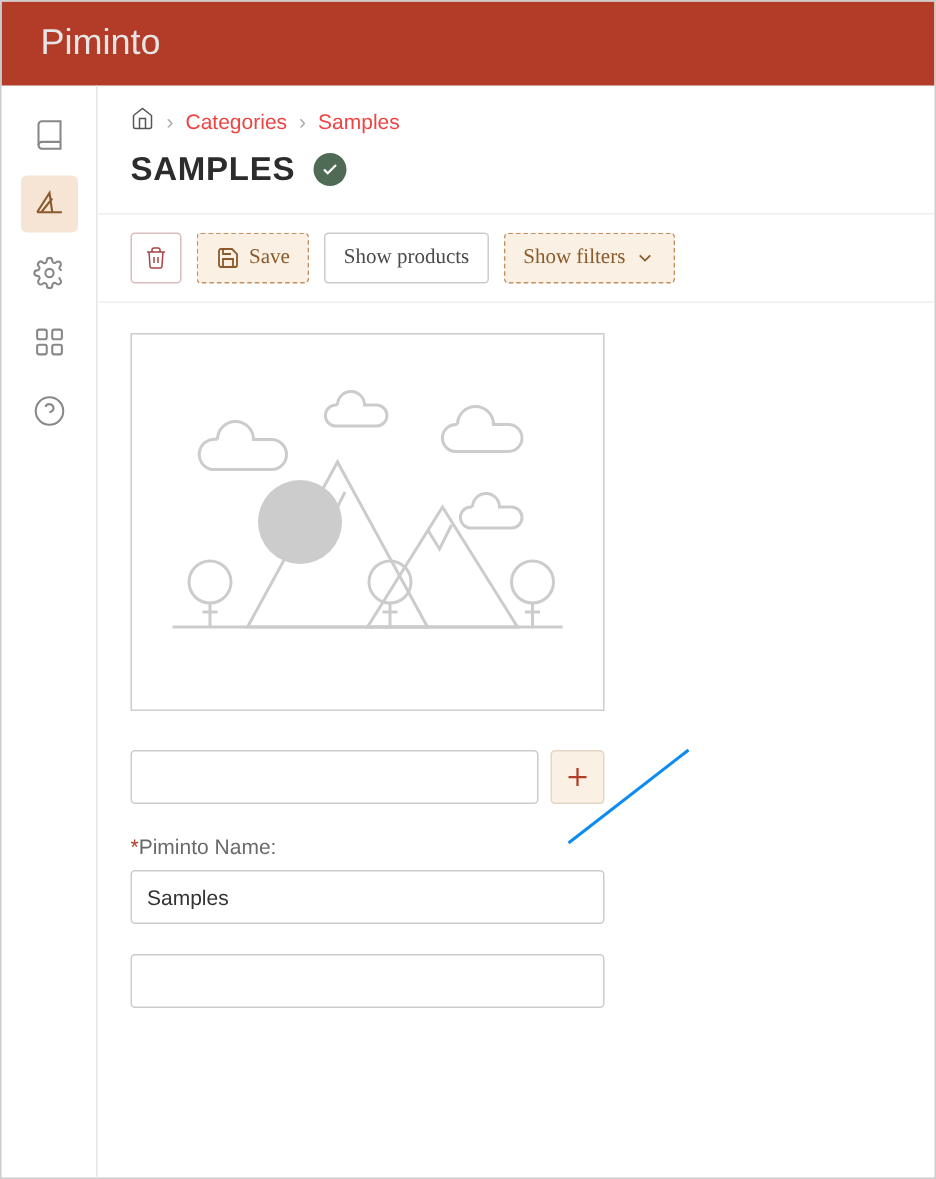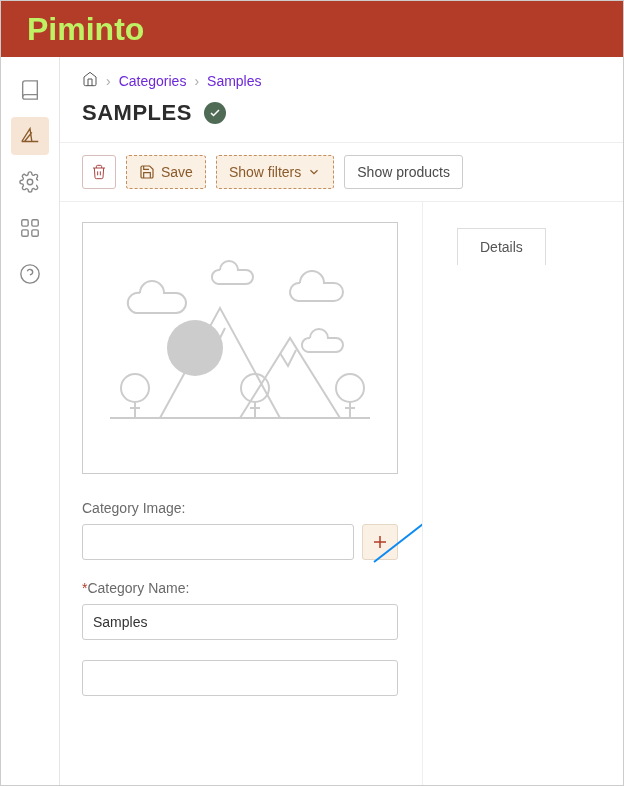--- a/index.html
+++ b/index.html
@@ -14,23 +14,23 @@
     border: 1px solid #ccc;
   }
   .topbar {
     background: #b23c27;
     height: 56px;
     display: flex;
     align-items: center;
     padding-left: 26px;
   }
   .topbar-title {
-    color: #bef264;
-    font-size: 32px;
-    font-weight: 700;
+    color: #e5e5e5;
+    font-size: 24px;
+    font-weight: 400;
   }
   .main {
     display: flex;
     height: calc(100% - 56px);
   }
   .sidebar {
     width: 64px;
     border-right: 1px solid #e5e5e5;
     display: flex;
     flex-direction: column;
@@ -58,21 +58,21 @@
     flex-direction: column;
   }
   .crumbs {
     padding: 14px 22px 0 22px;
     font-size: 14px;
     color: #555;
     display: flex;
     align-items: center;
     gap: 8px;
   }
-  .crumbs a { color: #6d28d9; text-decoration: none; cursor: pointer; }
+  .crumbs a { color: #ef4444; text-decoration: none; cursor: pointer; }
   .crumbs .sep { color: #aaa; }
   .page-title-row {
     display: flex;
     align-items: center;
     gap: 12px;
     padding: 10px 22px 16px 22px;
   }
   .page-title {
     font-size: 22px;
     font-weight: 700;
@@ -85,20 +85,21 @@
     border-radius: 50%;
     display: flex; align-items: center; justify-content: center;
   }
   .toolbar {
     display: flex;
     align-items: center;
     gap: 10px;
     padding: 12px 22px;
     border-top: 1px solid #eee;
     border-bottom: 1px solid #eee;
+    font-family: Liberation Serif, serif;
   }
   .btn {
     height: 34px;
     padding: 0 12px;
     display: flex;
     align-items: center;
     gap: 6px;
     font-size: 14px;
     border-radius: 3px;
     cursor: pointer;
@@ -262,28 +263,28 @@
         </svg>
       </div>
       <div class="btn btn-dashed">
         <svg width="16" height="16" viewBox="0 0 24 24" fill="none" stroke="#8a5a2a" stroke-width="1.8">
           <path d="M19 21H5a2 2 0 0 1-2-2V5a2 2 0 0 1 2-2h11l5 5v11a2 2 0 0 1-2 2z"></path>
             <polyline points="17 21 17 13 7 13 7 21"></polyline>
             <polyline points="7 3 7 8 15 8"></polyline>
         </svg>
         <span>Save</span>
       </div>
+      <div class="btn">
+        <span>Show products</span>
+      </div>
       <div class="btn btn-dashed">
         <span>Show filters</span>
         <svg width="14" height="14" viewBox="0 0 24 24" fill="none" stroke="#8a5a2a" stroke-width="2">
           <polyline points="6 9 12 15 18 9"></polyline>
         </svg>
-      </div>
-      <div class="btn">
-        <span>Show products</span>
       </div>
     </div>
 
     <div class="split">
       <div class="left-pane">
         <div class="img-box">
           <svg width="280" height="200" viewBox="0 0 280 200">
             <line x1="10" y1="170" x2="270" y2="170" stroke="#ccc" stroke-width="2"></line>
             <polygon points="60,170 120,60 180,170" fill="none" stroke="#ccc" stroke-width="2"></polygon>
             <polygon points="140,170 190,90 240,170" fill="none" stroke="#ccc" stroke-width="2"></polygon>
@@ -299,46 +300,42 @@
             <line x1="30" y1="160" x2="40" y2="160" stroke="#ccc" stroke-width="2"></line>
             <circle cx="155" cy="140" r="14" fill="none" stroke="#ccc" stroke-width="2"></circle>
             <line x1="155" y1="154" x2="155" y2="170" stroke="#ccc" stroke-width="2"></line>
             <line x1="150" y1="160" x2="160" y2="160" stroke="#ccc" stroke-width="2"></line>
             <circle cx="250" cy="140" r="14" fill="none" stroke="#ccc" stroke-width="2"></circle>
             <line x1="250" y1="154" x2="250" y2="170" stroke="#ccc" stroke-width="2"></line>
             <line x1="245" y1="160" x2="255" y2="160" stroke="#ccc" stroke-width="2"></line>
           </svg>
         </div>
 
-        <label class="form-label">Category Image:</label>
         <div class="input-row">
           <input class="input" style="max-width: 272px;" type="text" value="">
           <div class="add-btn">
             <svg width="18" height="18" viewBox="0 0 24 24" stroke="#b23c27" stroke-width="2">
               <line x1="12" y1="4" x2="12" y2="20"></line>
                 <line x1="4" y1="12" x2="20" y2="12"></line>
             </svg>
           </div>
         </div>
 
-        <label class="form-label"><span class="req">*</span><span>Category Name:</span></label>
+        <label class="form-label"><span class="req">*</span><span>Piminto Name:</span></label>
         <div class="input-row">
           <input class="input" style="max-width: 316px;" type="text" value="Samples">
         </div>
 
         <div class="input-row">
           <input class="input" style="max-width: 316px;" type="text" value="">
         </div>
 
 
         <svg class="annot-line" style="left:306px; top:290px;" width="100" height="80">
           <line x1="8" y1="70" x2="88" y2="8" stroke="#0d8bf2" stroke-width="2"></line>
         </svg>
 
       </div>
 
-      <div class="right-pane">
-        <div class="tab">Details</div>
-      </div>
     </div>
 
   </div>
 </div>
 
 </body></html>

